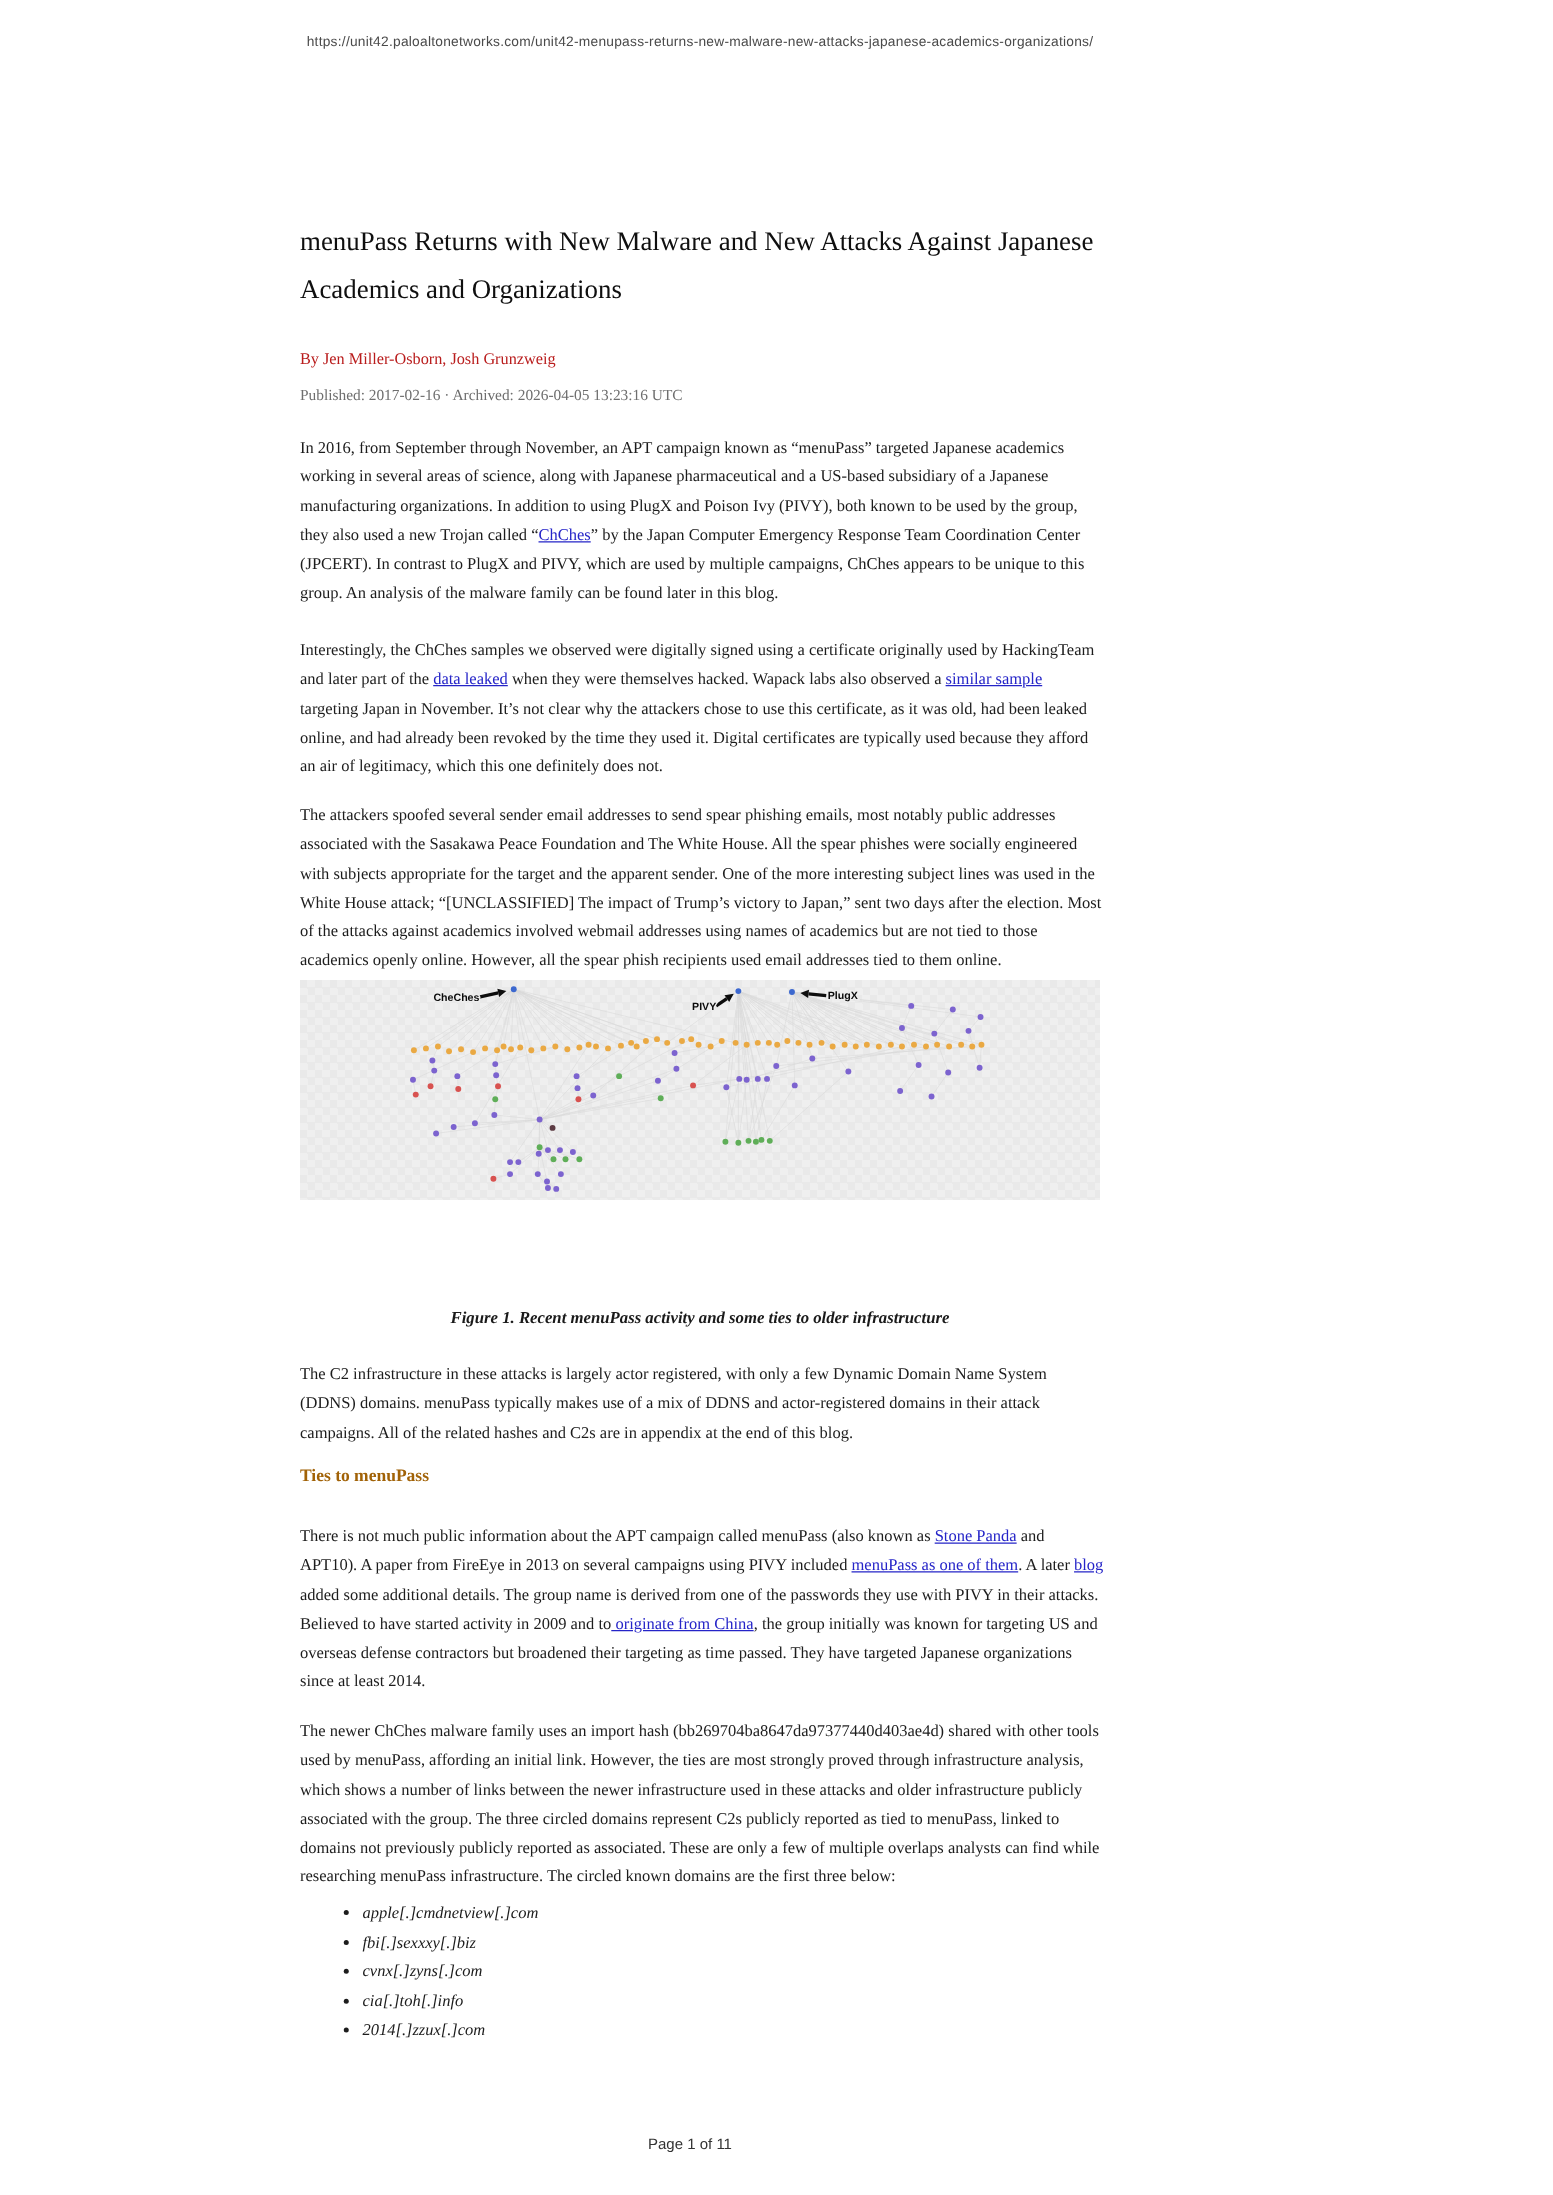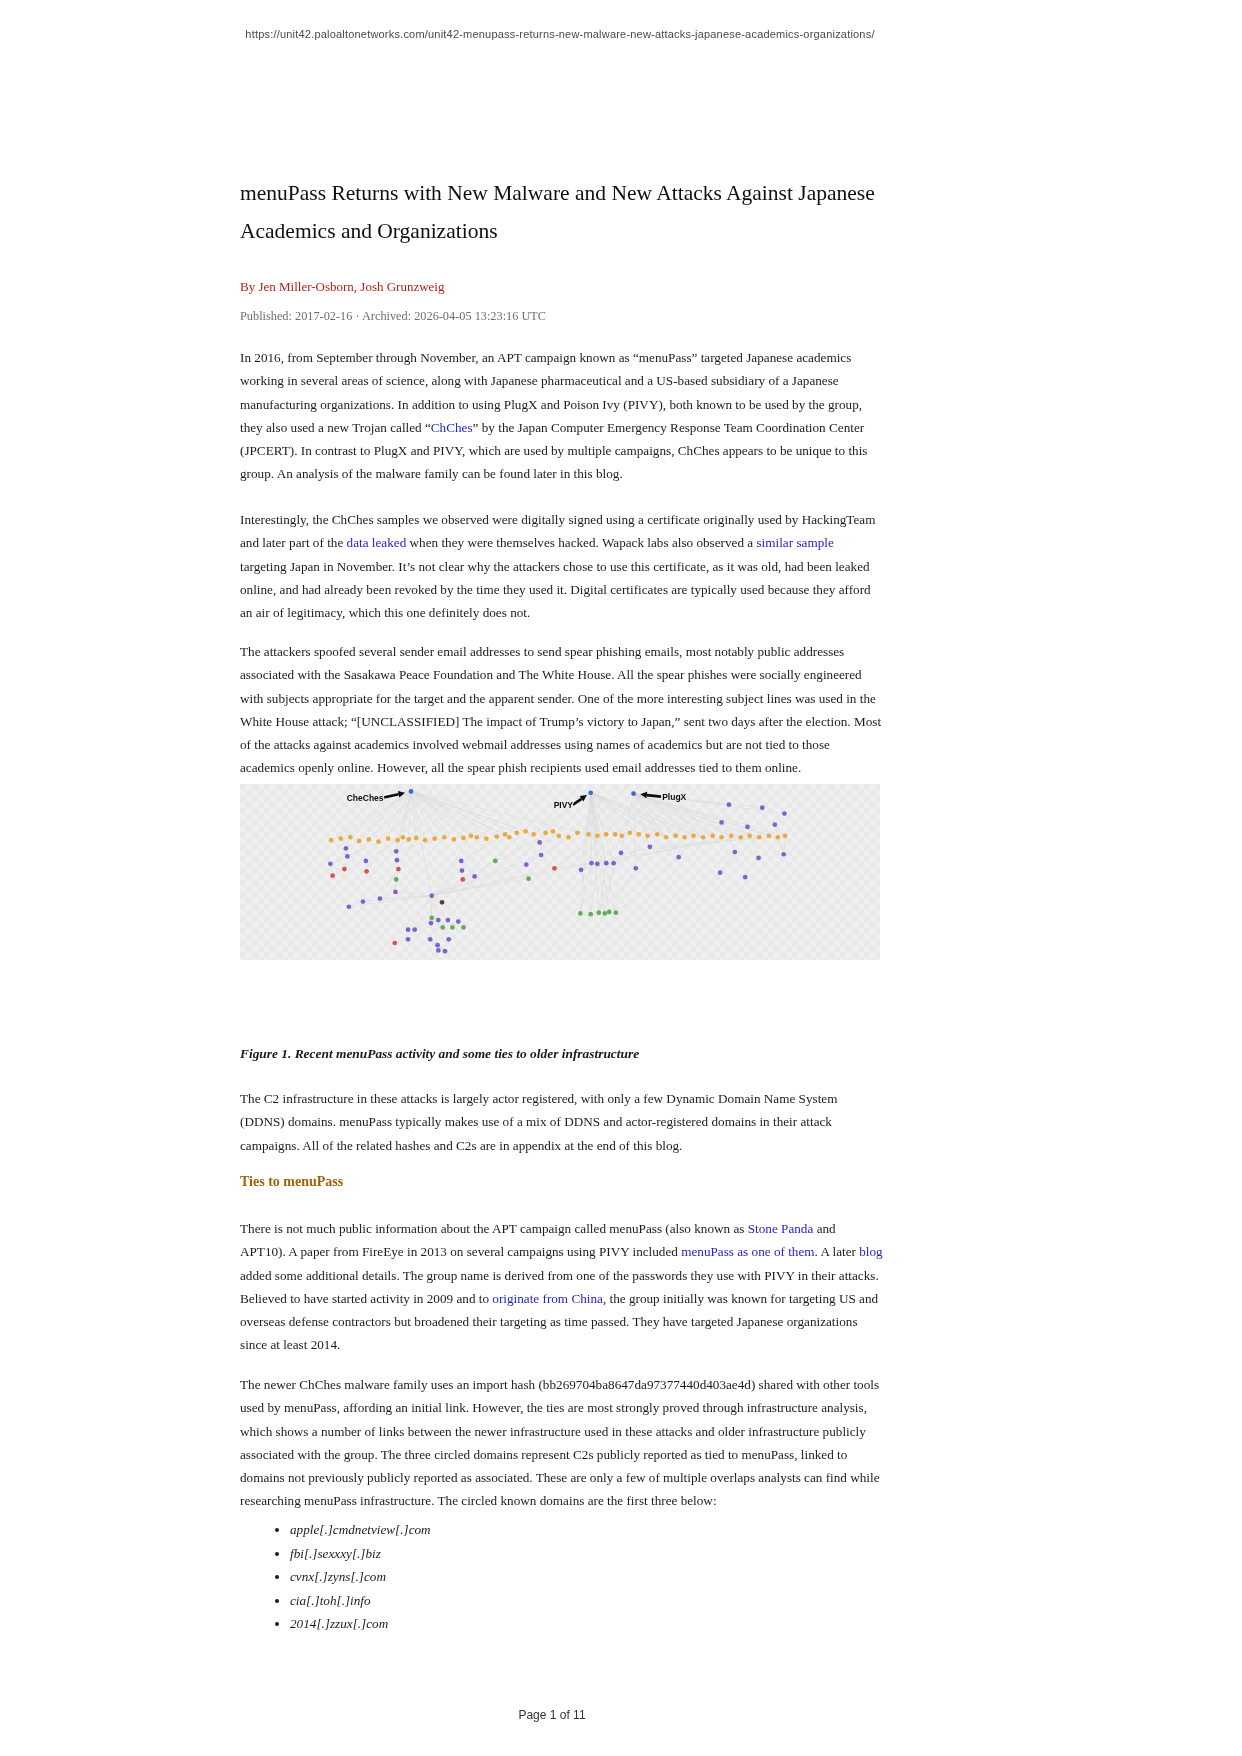--- a/index.html
+++ b/index.html
@@ -18,31 +18,31 @@
     font-size:21.5px;font-weight:normal;line-height:38px;color:#0f0f0f;
   }
   #byline{top:279px;left:240px;width:640px;font-size:13px;color:#b91c1c;}
   #meta{top:309px;left:240px;width:640px;font-size:12.3px;color:#6e6e6e;}
   .para{
     left:240px;width:643px;font-size:13.2px;line-height:23.3px;
     color:#1c1c1c;text-align:left;
   }
   #p1{top:346px;} #p2{top:508px;} #p3{top:640px;}
   #p4{top:1087px;} #p5{top:1217px;} #p6{top:1373px;}
-  a.lnk{color:#2524c8;cursor:pointer;}
+  a.lnk{color:#2524c8;text-decoration:underline;cursor:pointer;}
   #figure-wrap{
     top:784px;left:240px;width:640px;height:176px;
     background-color:#ececec;
     background-image:conic-gradient(#efefef 25%, #e9e9e9 0 50%, #efefef 0 75%, #e9e9e9 0);
     background-size:12px 12px;
   }
   #figure-wrap svg{display:block;width:100%;height:100%;}
   #figure-caption{
     top:1046px;left:240px;width:640px;
-    font-size:13.4px;font-weight:bold;font-style:italic;color:#1a1a1a;
+    font-size:13.4px;font-weight:bold;font-style:italic;color:#1a1a1a;text-align:center;
   }
   #section-heading{
     top:1174px;left:240px;width:640px;
     font-size:14px;font-weight:bold;color:#a16207;
   }
   #bullet-list{top:1518px;left:240px;width:640px;font-style:italic;}
   #bullet-list ul{margin:0;padding:0 0 0 50px;}
   #bullet-list li{font-size:13.2px;line-height:23.6px;color:#1c1c1c;}
   #page-footer{
     top:1708px;left:0;width:1104px;text-align:center;

